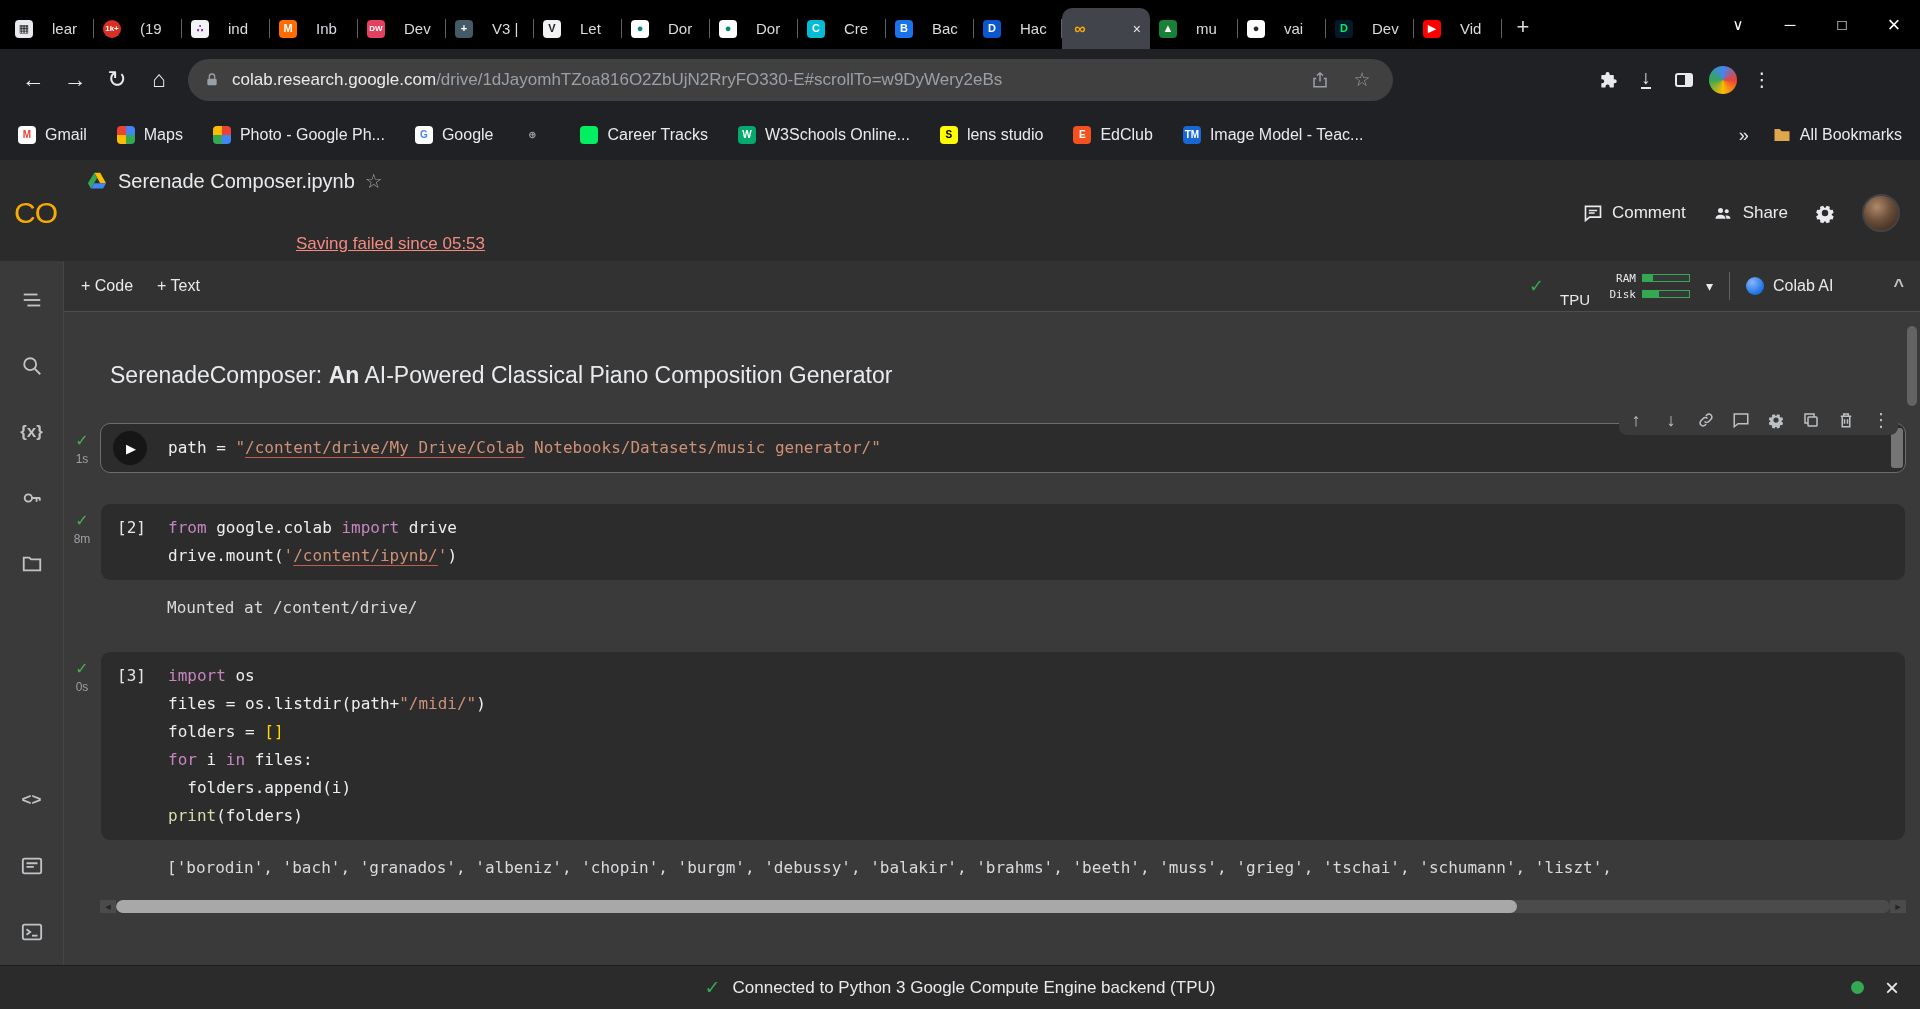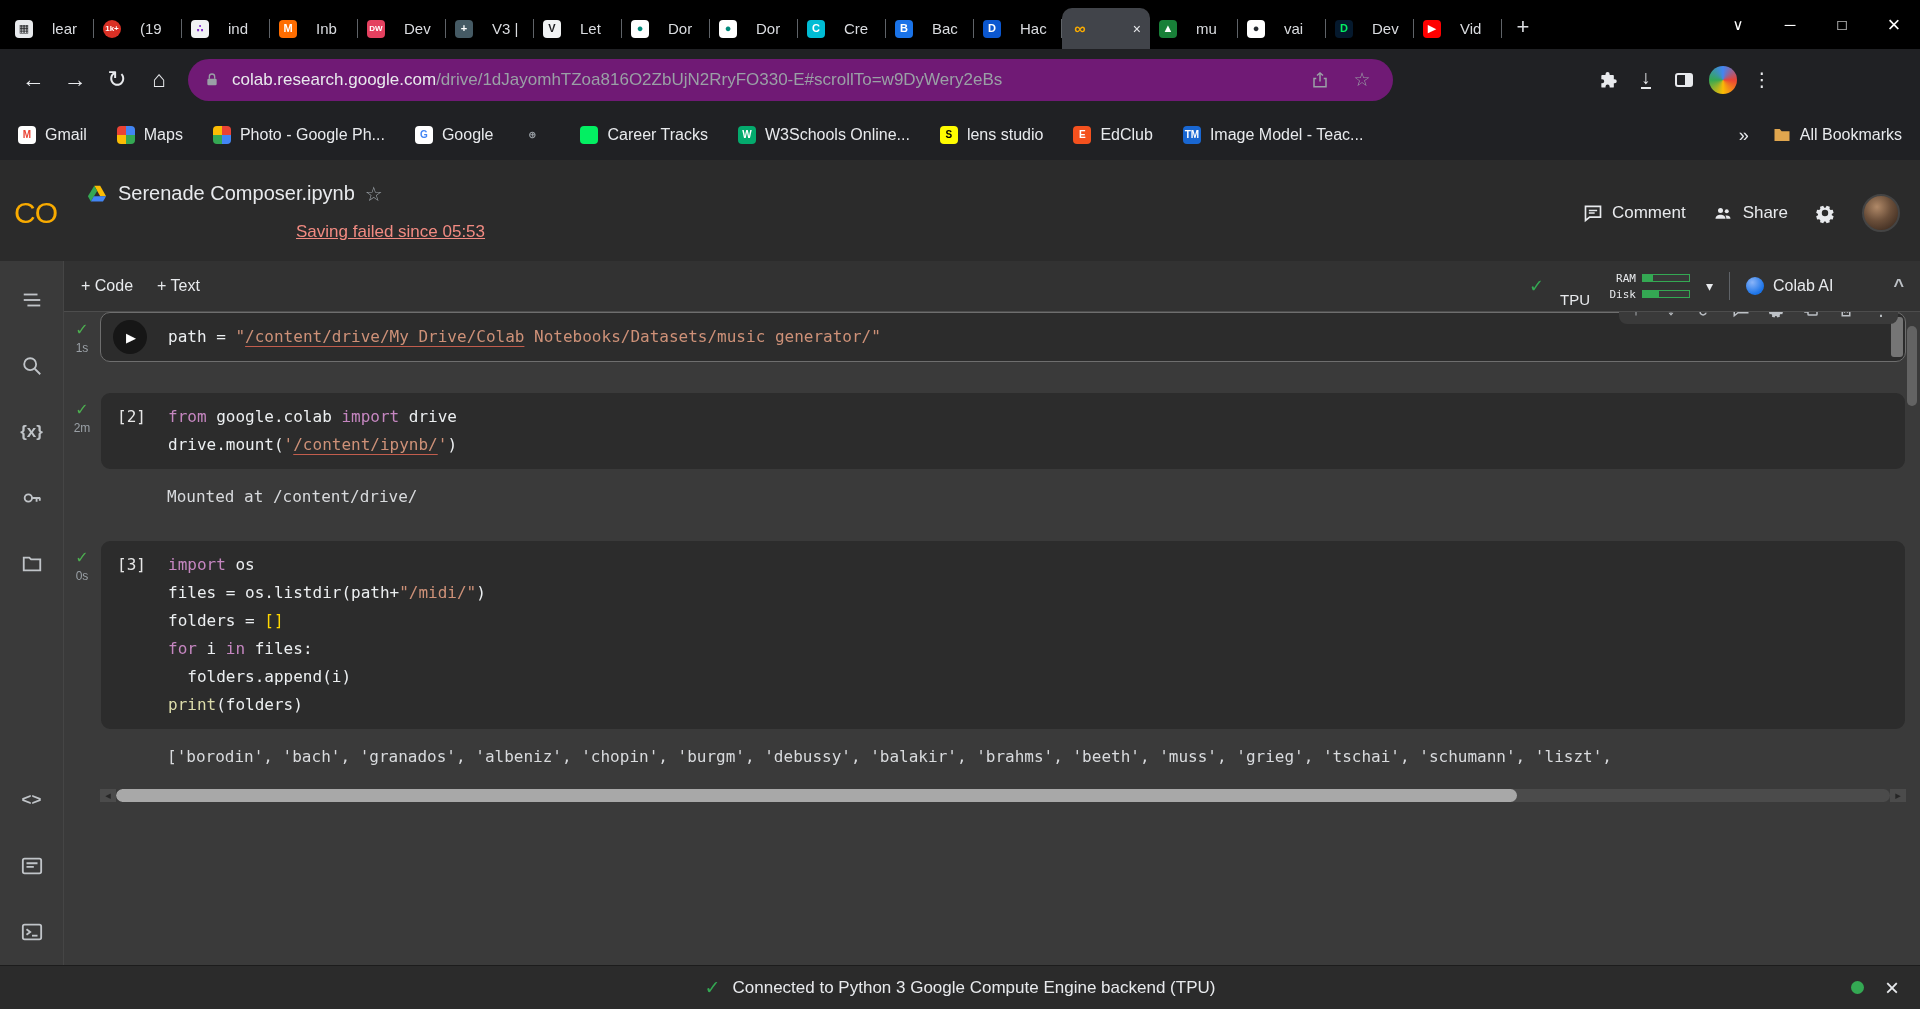--- a/index.html
+++ b/index.html
@@ -25,21 +25,21 @@
   .tab-close { font-size:14px; color:#e8eaed; flex-shrink:0; }
   .new-tab { width:34px; height:34px; margin:0 0 5px 4px; border-radius:50%; display:grid; place-items:center;
     color:#dadce0; font-size:22px; }
   .win-controls { margin-left:auto; display:flex; height:49px; }
   .win-btn { width:52px; height:49px; display:grid; place-items:center; color:#fff; font-size:15px; }
   .win-btn.close-btn { font-size:22px; }
 
   
   .navbar { height:61px; background:#202124; display:flex; align-items:center; padding:0 12px; flex-shrink:0; }
   .nav-icon { width:42px; height:42px; border-radius:50%; display:grid; place-items:center; color:#e8eaed; font-size:23px; flex-shrink:0; }
-  .omnibox { width:1205px; height:42px; background:#701a75; border-radius:21px; display:flex; align-items:center;
+  .omnibox { width:1205px; height:42px; background:#404040; border-radius:21px; display:flex; align-items:center;
     padding:0 16px; gap:12px; margin:0 16px 0 8px; flex-shrink:0; }
   .omni-url { font-size:17px; color:#e8eaed; white-space:nowrap; overflow:hidden; flex:1; }
   .omni-url .url-path { color:#9aa0a6; }
   .omni-action { width:30px; height:30px; display:grid; place-items:center; color:#9aa0a6; font-size:19px; flex-shrink:0; }
   .ext-chip { width:26px; height:26px; border-radius:5px; font-size:13px; font-weight:bold; display:grid; place-items:center; margin:0 5px; flex-shrink:0; }
   .browser-btn { width:32px; height:32px; display:grid; place-items:center; color:#e8eaed; font-size:19px; margin:0 3px; flex-shrink:0; }
   .dl-glyph { border-bottom:2px solid #e8eaed; line-height:0.8; padding-bottom:1px; }
   .side-panel-glyph { width:18px; height:14px; border:2px solid #e8eaed; border-radius:3px; position:relative; }
   .side-panel-glyph::after { content:""; position:absolute; right:0; top:0; width:6px; height:100%; background:#e8eaed; }
   .profile-avatar { width:28px; height:28px; border-radius:50%;
@@ -48,21 +48,21 @@
   
   .bookmarks { height:50px; background:#202124; display:flex; align-items:center; padding:0 18px; flex-shrink:0; }
   .bookmark { display:flex; align-items:center; gap:9px; color:#e8eaed; font-size:16px; margin-right:30px; white-space:nowrap; }
   .bm-icon { width:18px; height:18px; border-radius:4px; font-size:10px; font-weight:bold; display:grid; place-items:center; line-height:1; }
   .bm-right { margin-left:auto; display:flex; align-items:center; gap:24px; color:#e8eaed; font-size:16px; }
   .chevrons { font-size:18px; color:#e8eaed; }
 
   
   .colab-header { height:101px; background:#2b2b2b; display:flex; align-items:stretch; padding:4px 20px 0 14px; flex-shrink:0; }
   .co-logo { font-size:30px; font-weight:400; color:#f9ab00; align-self:center; width:72px; letter-spacing:-1px; }
-  .header-main { display:flex; flex-direction:column; justify-content:center; gap:4px; }
+  .header-main { display:flex; flex-direction:column; justify-content:space-between; gap:4px; }
   .title-row { display:flex; align-items:center; gap:10px; height:34px; }
   .nb-title { color:#e8eaed; font-size:20px; }
   .title-star { color:#9aa0a6; font-size:20px; }
   .menu-row { display:flex; align-items:center; gap:26px; height:34px; }
   .menu-item { color:#e8eaed; font-size:17px; }
   .saving-status { color:#f28b82; font-size:17px; text-decoration:underline; margin-left:28px; }
   .header-right { margin-left:auto; display:flex; align-items:center; gap:26px; }
   .hdr-action { display:flex; align-items:center; gap:9px; color:#e8eaed; font-size:17px; }
   .user-avatar { width:38px; height:38px; border-radius:50%;
     background:radial-gradient(circle at 38% 32%, #b08968 0%, #6b4f3a 45%, #2e2018 100%); border:2px solid #444; }
@@ -471,20 +471,21 @@
           <span class="tb-divider" data-name="toolbar-divider"></span>
           <span class="colab-ai" data-name="colab-ai-button">
             <span class="ai-dot" data-name="colab-ai-icon"></span>
             <span>Colab AI</span>
           </span>
           <span class="tb-collapse" data-name="collapse-sections-icon">^</span>
         </div>
       </div>
 
       <div class="notebook" data-name="notebook-scroll-area">
+        <div class="md-heading" data-name="markdown-heading"><span>SerenadeComposer: </span><b>An</b><span> AI-Powered Classical Piano Composition Generator</span></div>
 
         <div class="nb-cells" data-name="cells">
 
         <div class="cell-row focused" data-name="notebook-cell">
               <div class="gutter" data-name="cell-status-gutter">
                 <span class="g-check" data-name="cell-success-check-icon">✓</span>
                 <span class="g-time" data-name="cell-exec-time">1s</span>
               </div>
               <div class="cell-wrap">
                 <div class="cell-toolbar" data-name="cell-toolbar">
@@ -530,21 +531,21 @@
                     <div class="code-line"><span class="tk-p">path = </span><span class="tk-s">"</span><span class="tk-sl">/content/drive/My Drive/Colab</span><span class="tk-s"> Notebooks/Datasets/music generator/</span><span class="tk-s">"</span></div>
                   </div>
                   <span class="cell-vscroll" data-name="cell-scrollbar"></span>
                 </div>
 
               </div>
             </div>
             <div class="cell-row" data-name="notebook-cell">
               <div class="gutter" data-name="cell-status-gutter">
                 <span class="g-check" data-name="cell-success-check-icon">✓</span>
-                <span class="g-time" data-name="cell-exec-time">2m</span>
+                <span class="g-time" data-name="cell-exec-time">8m</span>
               </div>
               <div class="cell-wrap">
 
                 <div class="cell-box" data-name="code-cell">
 
                   <span class="exec-label" data-name="execution-count">[2]</span>
                   <div class="code" data-name="code-editor">
                     <div class="code-line"><span class="tk-k">from</span><span class="tk-p"> google.colab </span><span class="tk-k">import</span><span class="tk-p"> drive</span></div>
                     <div class="code-line"><span class="tk-p">drive.mount(</span><span class="tk-s">'</span><span class="tk-sl">/content/ipynb/</span><span class="tk-s">'</span><span class="tk-p">)</span></div>
                   </div>

